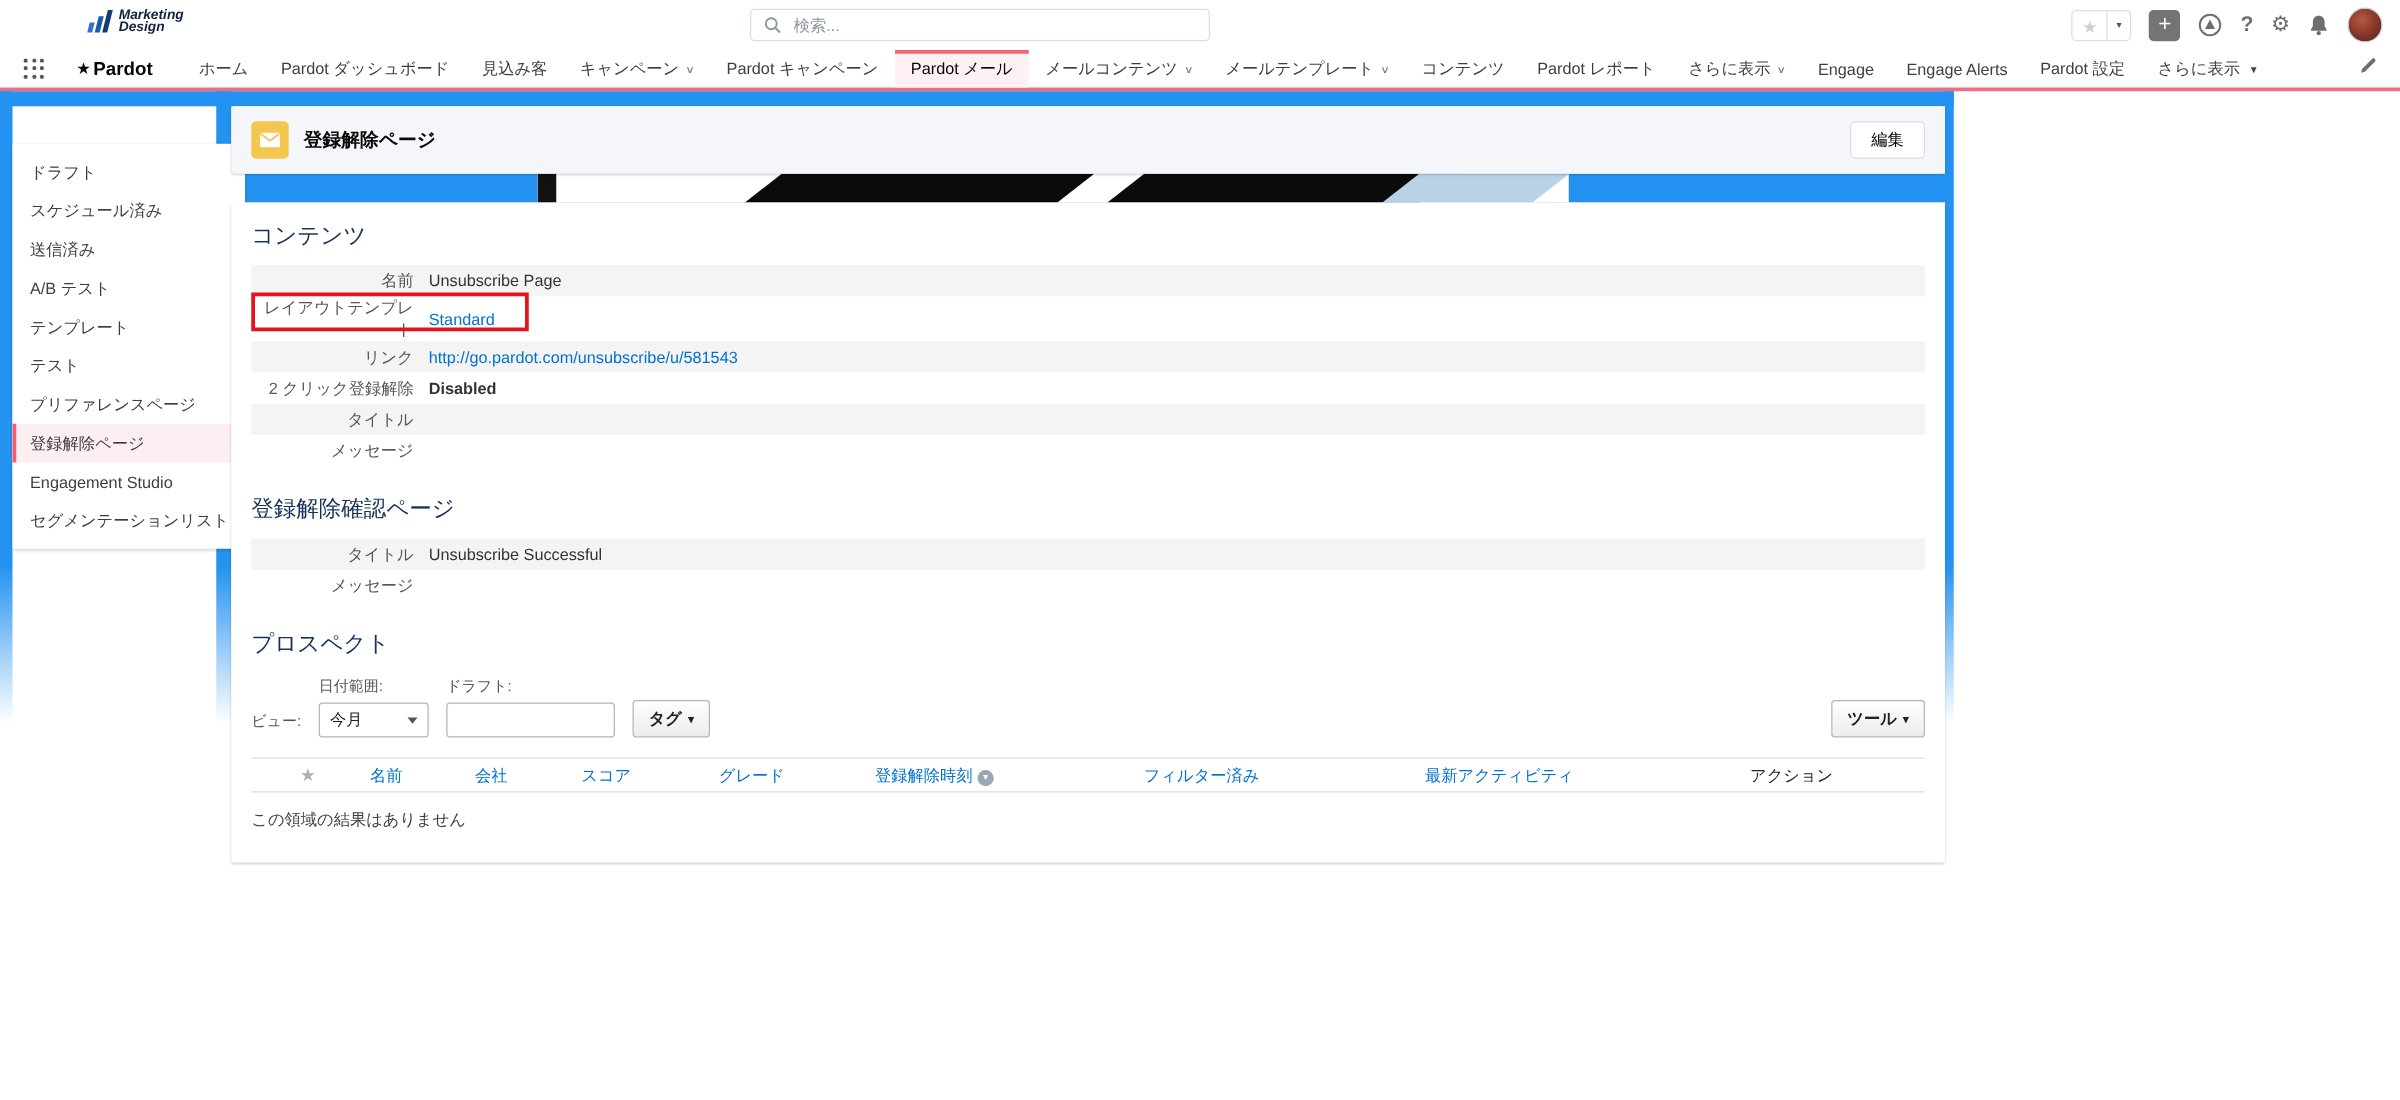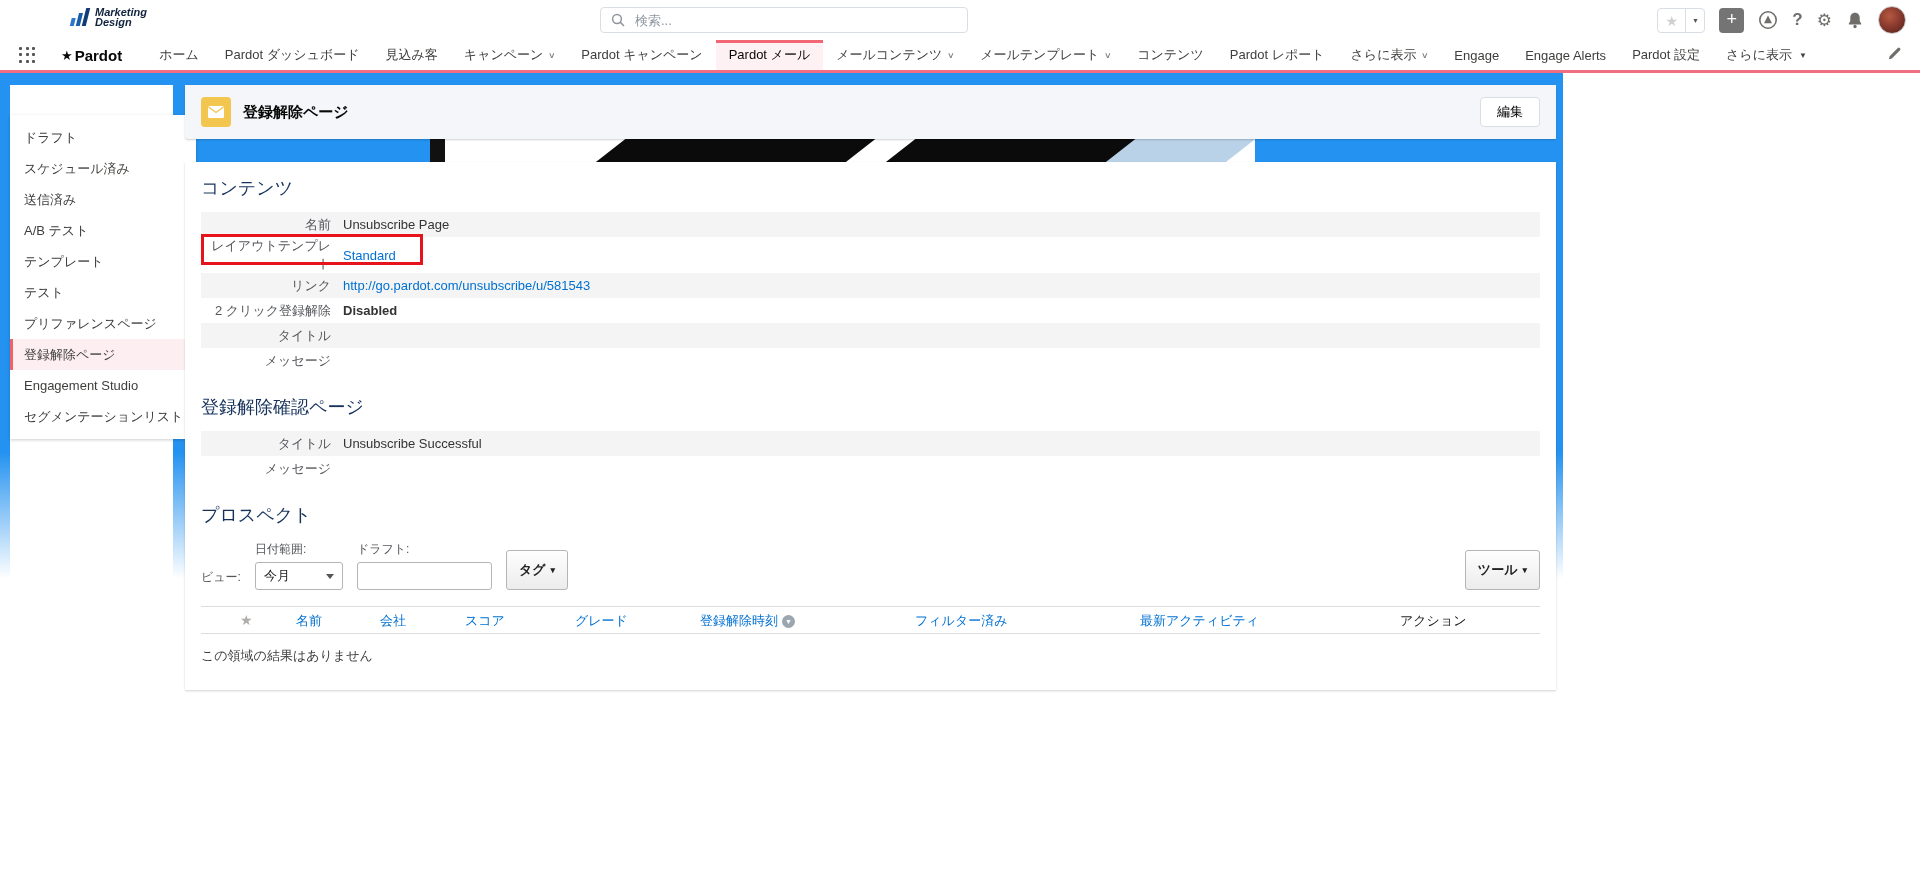--- a/index.html
+++ b/index.html
@@ -96,21 +96,21 @@
 
   
   .filters { display:flex; align-items:flex-end; margin-top:14px; position:relative; }
   .fgroup { margin-right:14px; }
   .flabel { font-size:12px; color:#54565b; margin-bottom:4px; }
   .fselect { height:28px; border:1px solid #b5b5b5; border-radius:3px; background:#fff; display:flex;
     align-items:center; justify-content:space-between; padding:0 8px; font-size:13px; color:#222; cursor:pointer; }
   .caret { width:0; height:0; border-left:4px solid transparent; border-right:4px solid transparent;
     border-top:5px solid #555; margin-left:8px; flex-shrink:0; }
   .finput { width:135px; height:28px; border:1px solid #b5b5b5; border-radius:3px; font-size:13px; padding:0 8px; outline:none; }
-  .gbtn { height:40px; padding:0 12px; background:linear-gradient(#fefefe,#ececec); border:1px solid #b5b5b5;
+  .gbtn { height:30px; padding:0 12px; background:linear-gradient(#fefefe,#ececec); border:1px solid #b5b5b5;
     border-radius:3px; font-size:13px; font-weight:700; color:#222; cursor:pointer; display:inline-flex; align-items:center; }
   .gbtn .barrow { font-size:9px; margin-left:5px; color:#222; }
   .tools-wrap { position:absolute; right:0; bottom:0; }
 
   
   .ptable-head { position:relative; height:28px; border-top:1px solid #ddd; border-bottom:1px solid #ddd;
     margin-top:16px; font-size:13px; }
   .pcol { position:absolute; top:0; line-height:27px; color:#0070d2; cursor:pointer; text-decoration:none; }
   .pcol.plain { color:#222; cursor:default; }
   .pstar { position:absolute; left:39px; top:0; line-height:27px; color:#b0adab; font-size:14px; cursor:pointer; }

